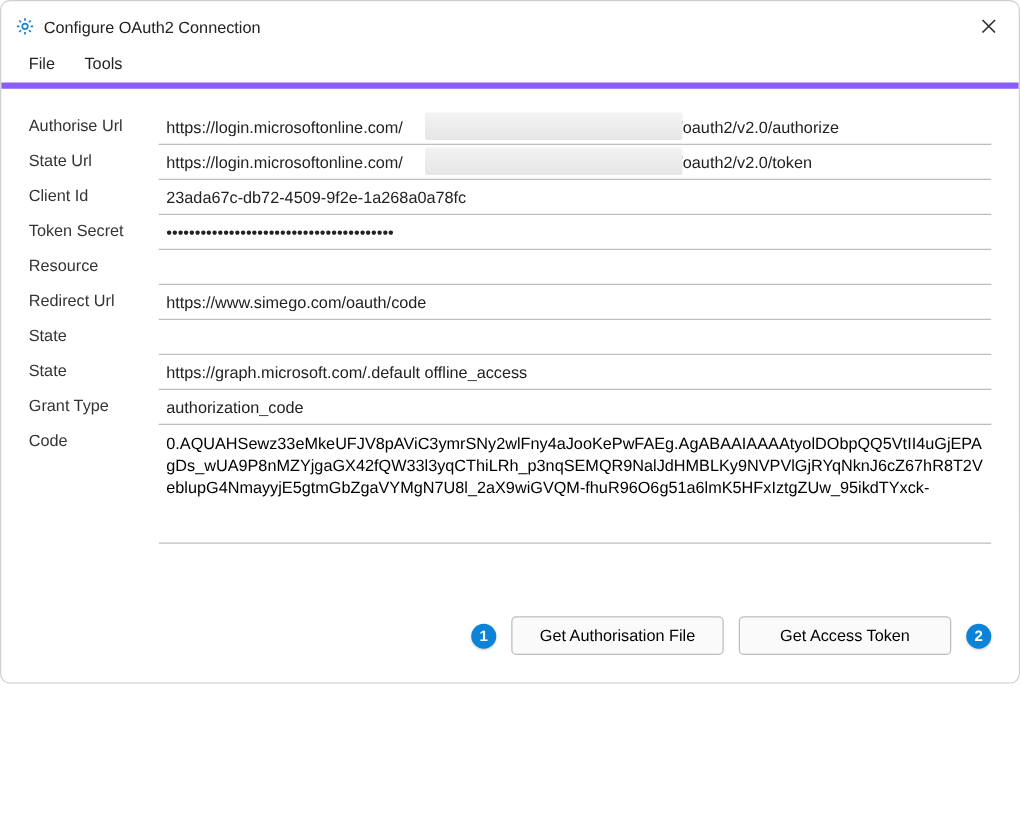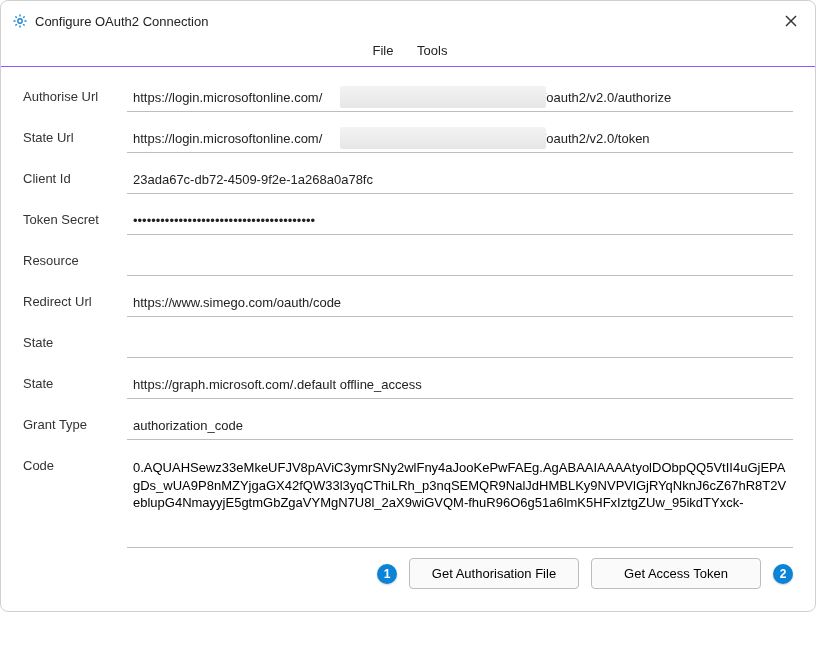--- a/index.html
+++ b/index.html
@@ -5,21 +5,21 @@
   html, body {
     margin: 0;
     padding: 0;
     font-family: "Segoe UI", Tahoma, sans-serif;
     font-size: 13px;
     color: #222;
     background: #ffffff;
   }
   .window {
     width: 816px;
-    height: 612px;
+    height: 547px;
     box-sizing: border-box;
     border: 1px solid #d0d0d0;
     border-radius: 8px;
     background: #ffffff;
     position: relative;
     display: flex;
     flex-direction: column;
     overflow: hidden;
   }
   .titlebar {
@@ -44,38 +44,37 @@
     width: 28px;
     height: 24px;
     display: flex;
     align-items: center;
     justify-content: center;
     cursor: pointer;
     border-radius: 4px;
   }
   .menubar {
     padding: 2px 8px 6px 12px;
-    border-bottom: 1px solid #8b5cf6;
-    text-align: center;
+    border-bottom: 5px solid #8b5cf6;
   }
   .menubar .menu-item {
     display: inline-block;
     padding: 2px 10px;
     cursor: default;
     border-radius: 3px;
   }
   .form-area {
     flex: 1;
     padding: 18px 22px 0 22px;
     overflow: auto;
   }
   .row {
     display: flex;
     align-items: flex-start;
-    margin-bottom: 14px;
+    margin-bottom: 1px;
     justify-content: flex-end;
   }
   .row .label {
     width: 104px;
     padding-top: 4px;
     color: #333;
   }
   .row .field {
     flex: 1;
     position: relative;

